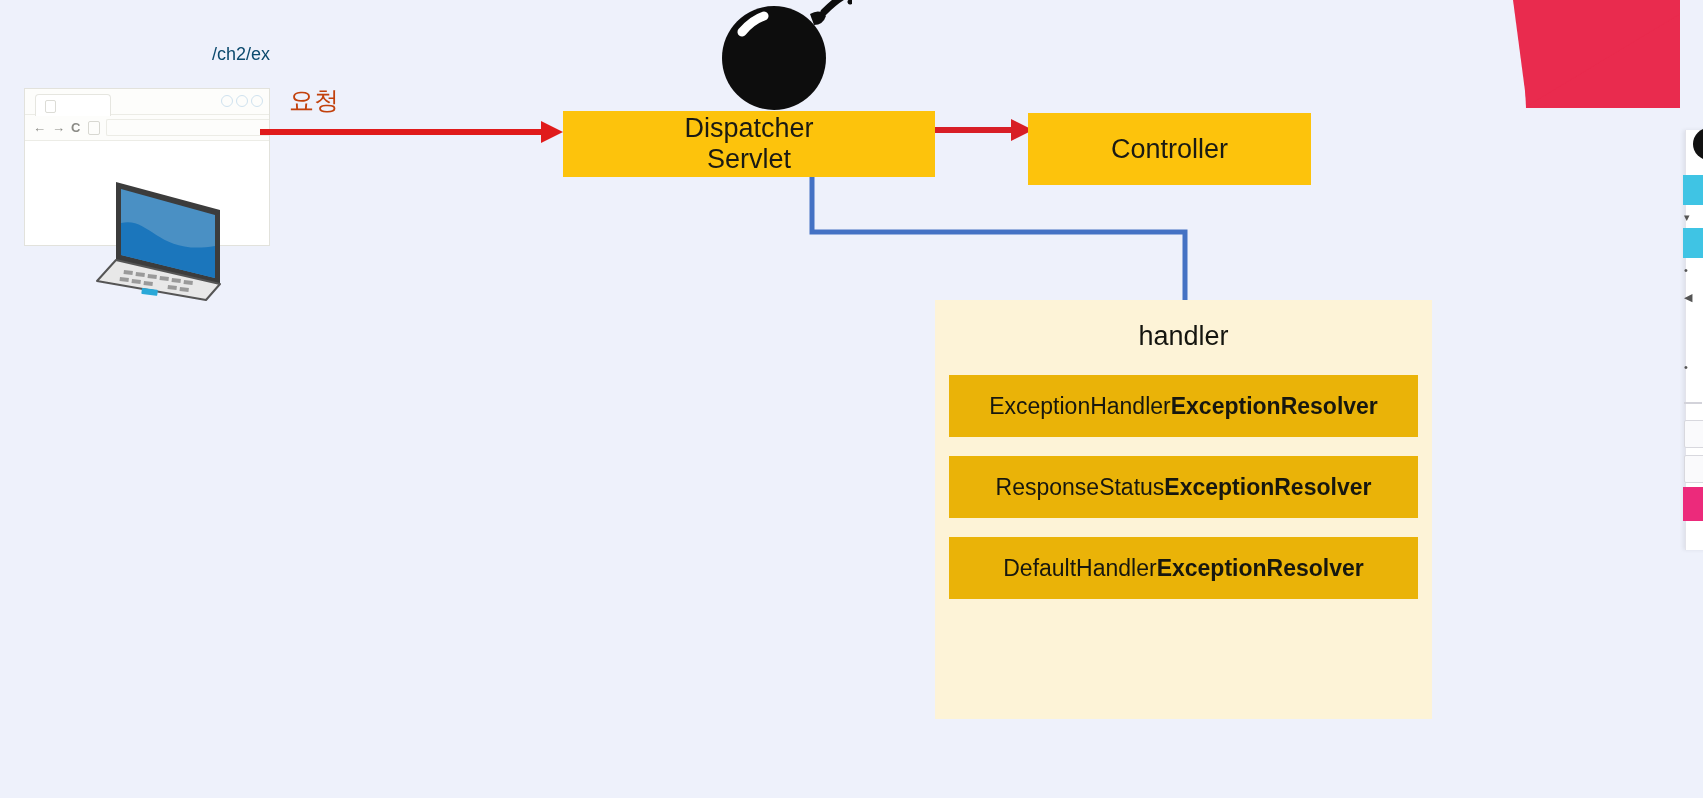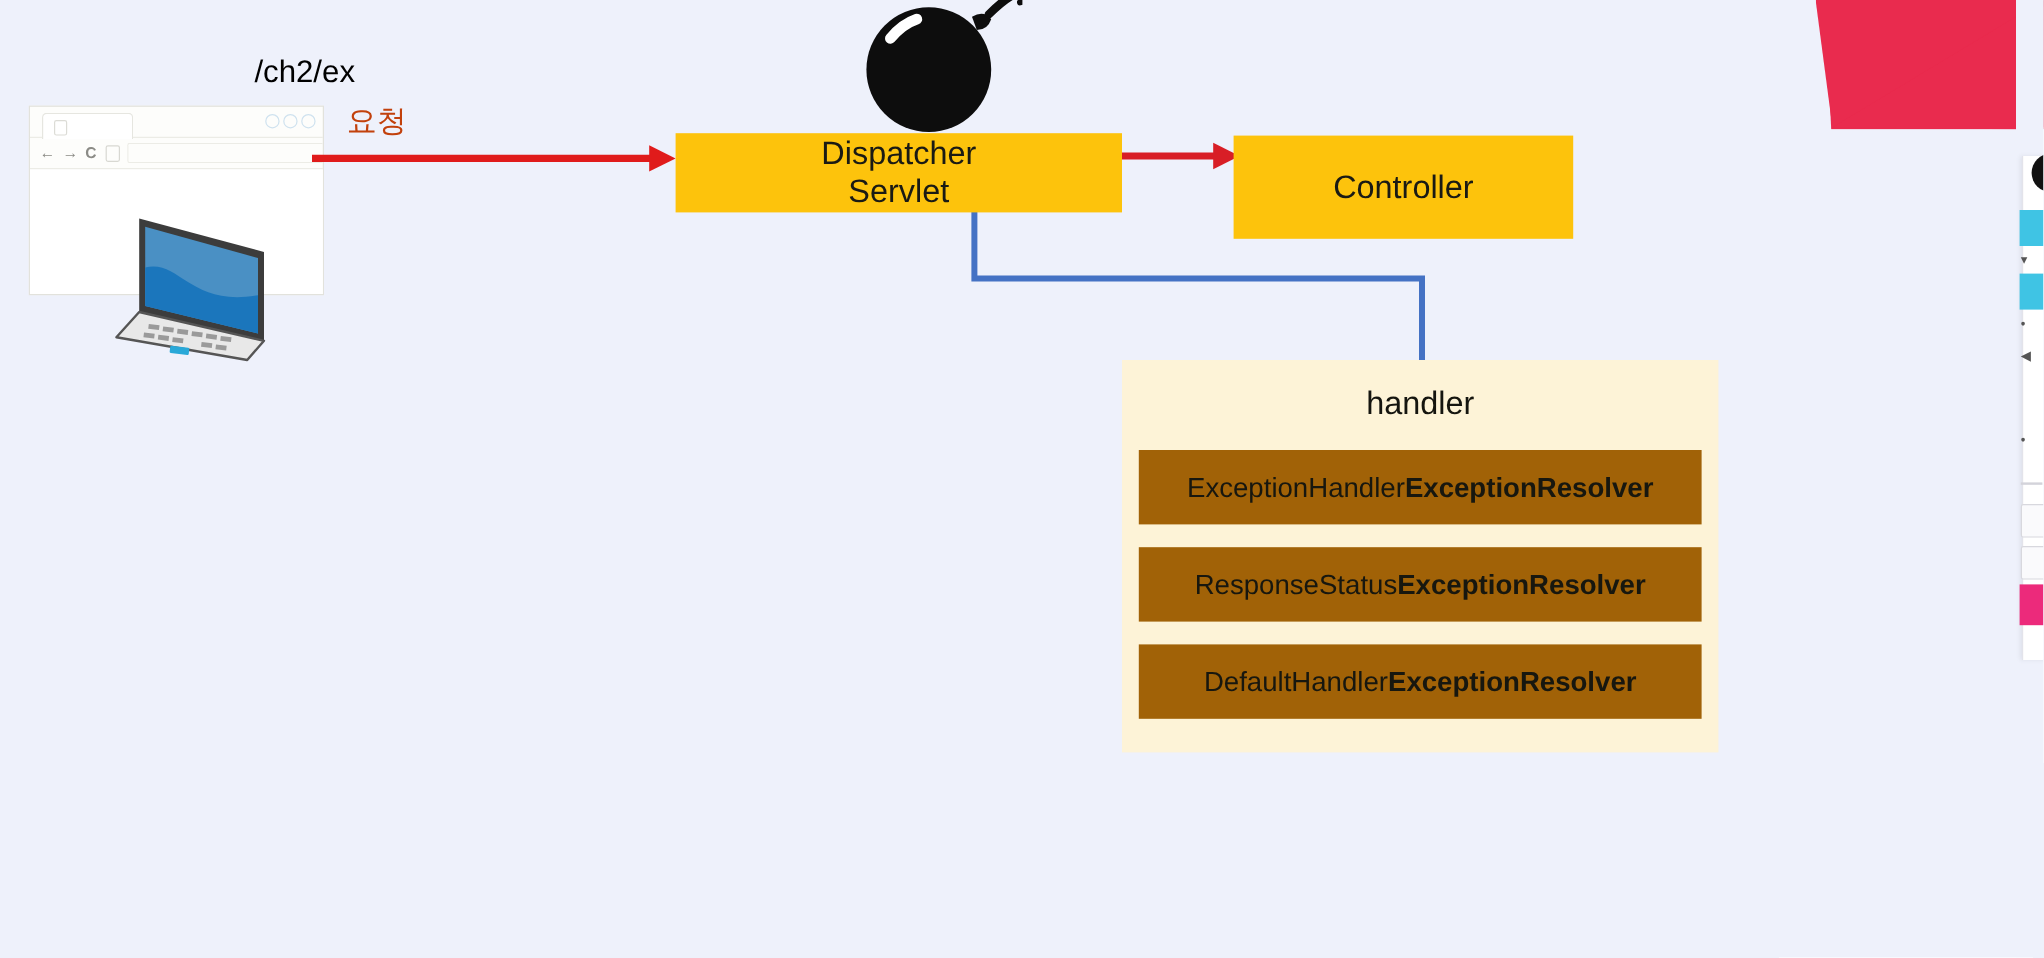--- a/index.html
+++ b/index.html
@@ -136,34 +136,34 @@
     width: 372px;
     height: 66px;
     background: #fdc30c;
     font-size: 27px;
     flex-direction: column;
   }
   .node-controller {
     left: 1028px;
     top: 113px;
     width: 283px;
-    height: 86px;
+    height: 72px;
     background: #fdc30c;
     font-size: 27px;
   }
   .node b { font-weight: 400; }
   .node span.light { font-weight: 400; }
 
   
   .resolver-panel {
     position: absolute;
     left: 935px;
     top: 300px;
     width: 497px;
-    height: 327px;
+    height: 419px;
     background: #fdf3d7;
     padding: 0;
     box-sizing: border-box;
   }
   .resolver-title {
     position: absolute;
     left: 0; top: 0;
     width: 100%;
     height: 72px;
     display: flex;
@@ -175,36 +175,36 @@
   }
   .resolver-list {
     position: absolute;
     left: 14px;
     top: 75px;
     width: 469px;
   }
   .resolver-item {
     height: 62px;
     margin-bottom: 19px;
-    background: #a16207;
+    background: #eab308;
     display: flex;
     align-items: center;
     justify-content: center;
     font-size: 23px;
     color: #17170f;
     white-space: nowrap;
   }
 
   
   .label-path {
     position: absolute;
     left: 212px;
     top: 44px;
-    font-size: 26px;
-    color: #000000;
+    font-size: 18px;
+    color: #0c4a6e;
     white-space: nowrap;
   }
   .label-request {
     position: absolute;
     left: 289px;
     top: 84px;
     font-size: 25px;
     color: #c2410c;
     white-space: nowrap;
   }

